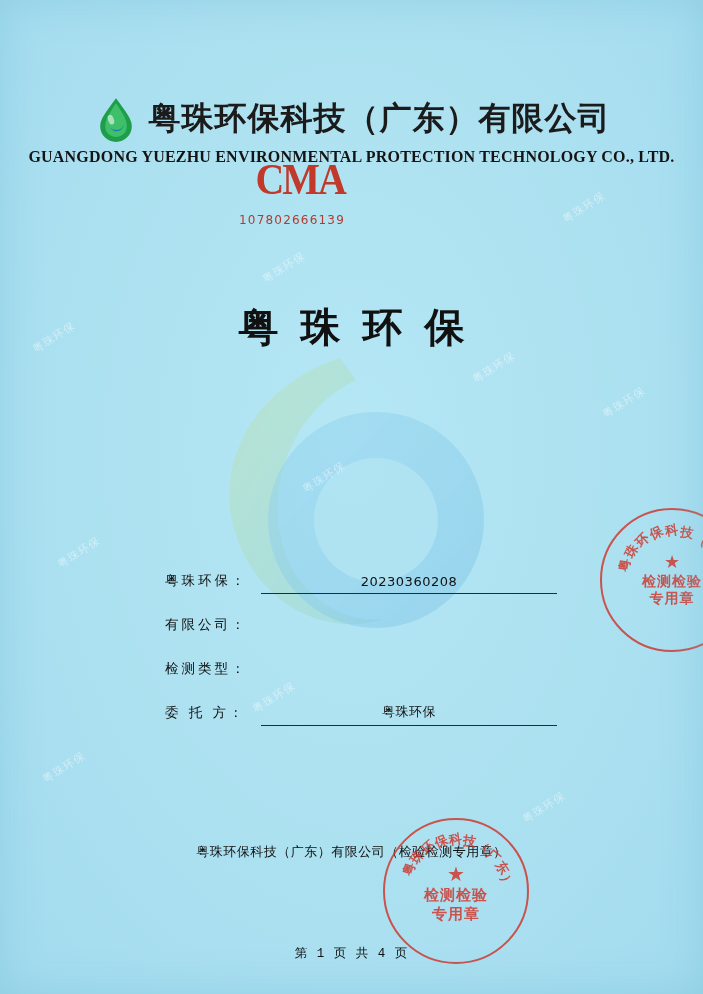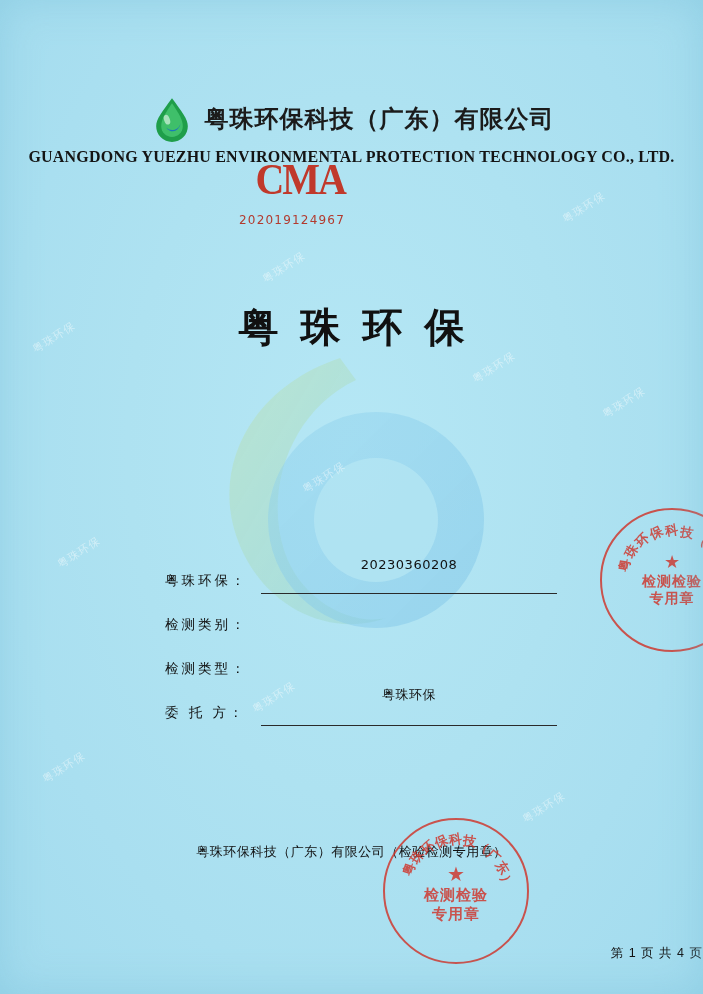--- a/index.html
+++ b/index.html
@@ -65,21 +65,21 @@
     gap: 10px;
   }
   .logo {
     width: 46px;
     height: 46px;
     flex: 0 0 auto;
   }
   .company-cn {
     font-family: "DejaVu Sans", sans-serif;
     font-weight: bold;
-    font-size: 24px;
+    font-size: 32px;
     color: #1b1b1b;
     letter-spacing: 1px;
     white-space: nowrap;
   }
   .company-en {
     margin-top: 6px;
     font-family: "Liberation Serif", serif;
     font-weight: bold;
     font-size: 16px;
     color: #141414;
@@ -148,43 +148,43 @@
     padding-bottom: 4px;
     white-space: nowrap;
   }
   .field-value {
     flex: 1 1 auto;
     border-bottom: 1px solid #2a2a2a;
     text-align: center;
     font-family: "DejaVu Sans", sans-serif;
     font-size: 13px;
     color: #111;
-    padding-bottom: 21px;
+    padding-bottom: 4px;
     letter-spacing: 0.5px;
   }
 
   
   .footer-company {
     position: absolute;
     left: 0;
     right: 0;
     top: 843px;
     text-align: center;
     font-family: "DejaVu Sans", sans-serif;
     font-size: 13px;
     color: #111;
     letter-spacing: 0.5px;
   }
   .page-num {
     position: absolute;
     left: 0;
     right: 0;
     top: 945px;
-    text-align: right;
-    font-family: Liberation Sans, sans-serif;
+    text-align: center;
+    font-family: Liberation Mono, monospace;
     font-size: 12.5px;
     color: #111;
     letter-spacing: 1px;
   }
 
   
   .seal {
     position: absolute;
     border: 2.5px solid #d0342a;
     border-radius: 50%;
@@ -286,34 +286,34 @@
         <path d="M24 44 a12 12 0 0 0 20 -6 C 42 48, 32 54, 24 44 Z" fill="#1b76bc"></path>
         <ellipse cx="25" cy="33" rx="4" ry="7" fill="#ffffff" opacity="0.55" transform="rotate(-20 25 33)"></ellipse>
       </svg>
       <div class="company-cn">粤珠环保科技（广东）有限公司</div>
     </div>
     <div class="company-en">GUANGDONG YUEZHU ENVIRONMENTAL PROTECTION TECHNOLOGY CO., LTD.</div>
   </div>
 
   <div class="cma-wrap">
     <div class="cma-mark">CMA</div>
-    <div class="cma-num">202019124967</div>
+    <div class="cma-num">107802666139</div>
   </div>
 
   <div class="doc-title">粤珠环保</div>
 
   <div class="fields">
 
     <div class="field-row">
       <div class="field-label">粤珠环保：</div>
       <div class="field-value">20230360208</div>
     </div>
 
     <div class="field-row">
-      <div class="field-label">检测类别：</div>
+      <div class="field-label">有限公司：</div>
     </div>
 
     <div class="field-row">
       <div class="field-label">检测类型：</div>
     </div>
 
     <div class="field-row">
       <div class="field-label">委 托 方：</div>
       <div class="field-value">粤珠环保</div>
     </div>

